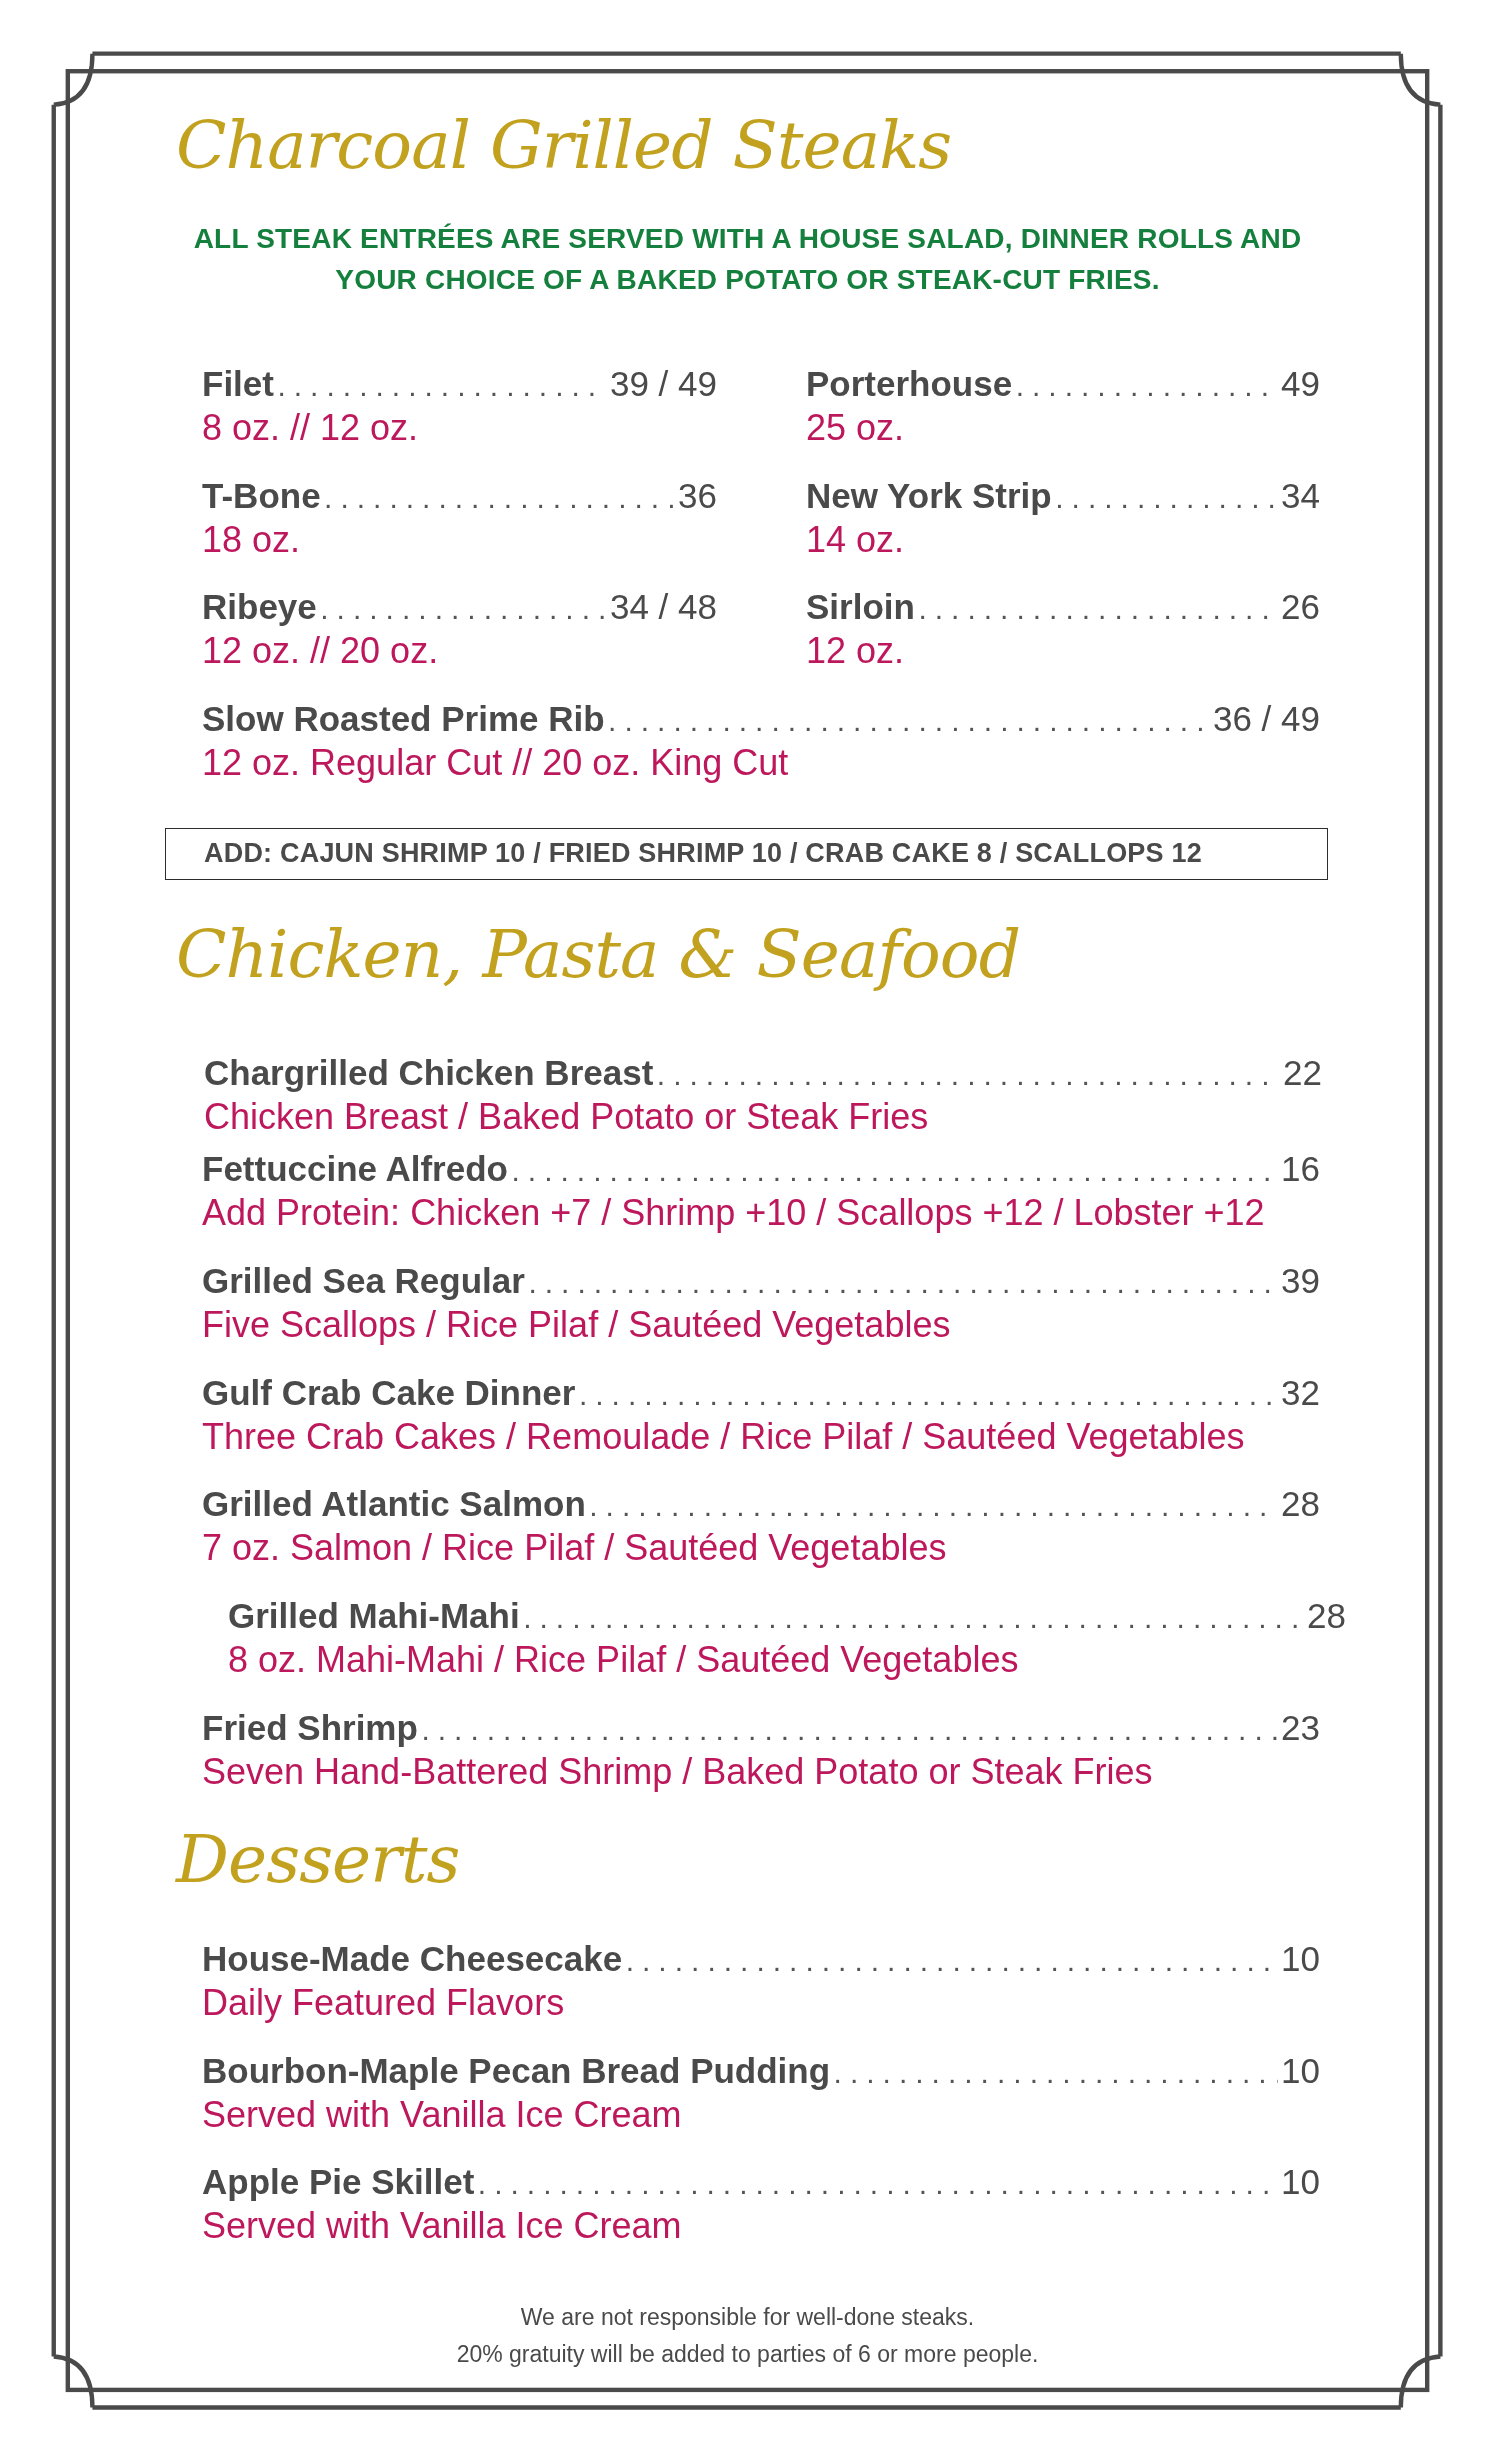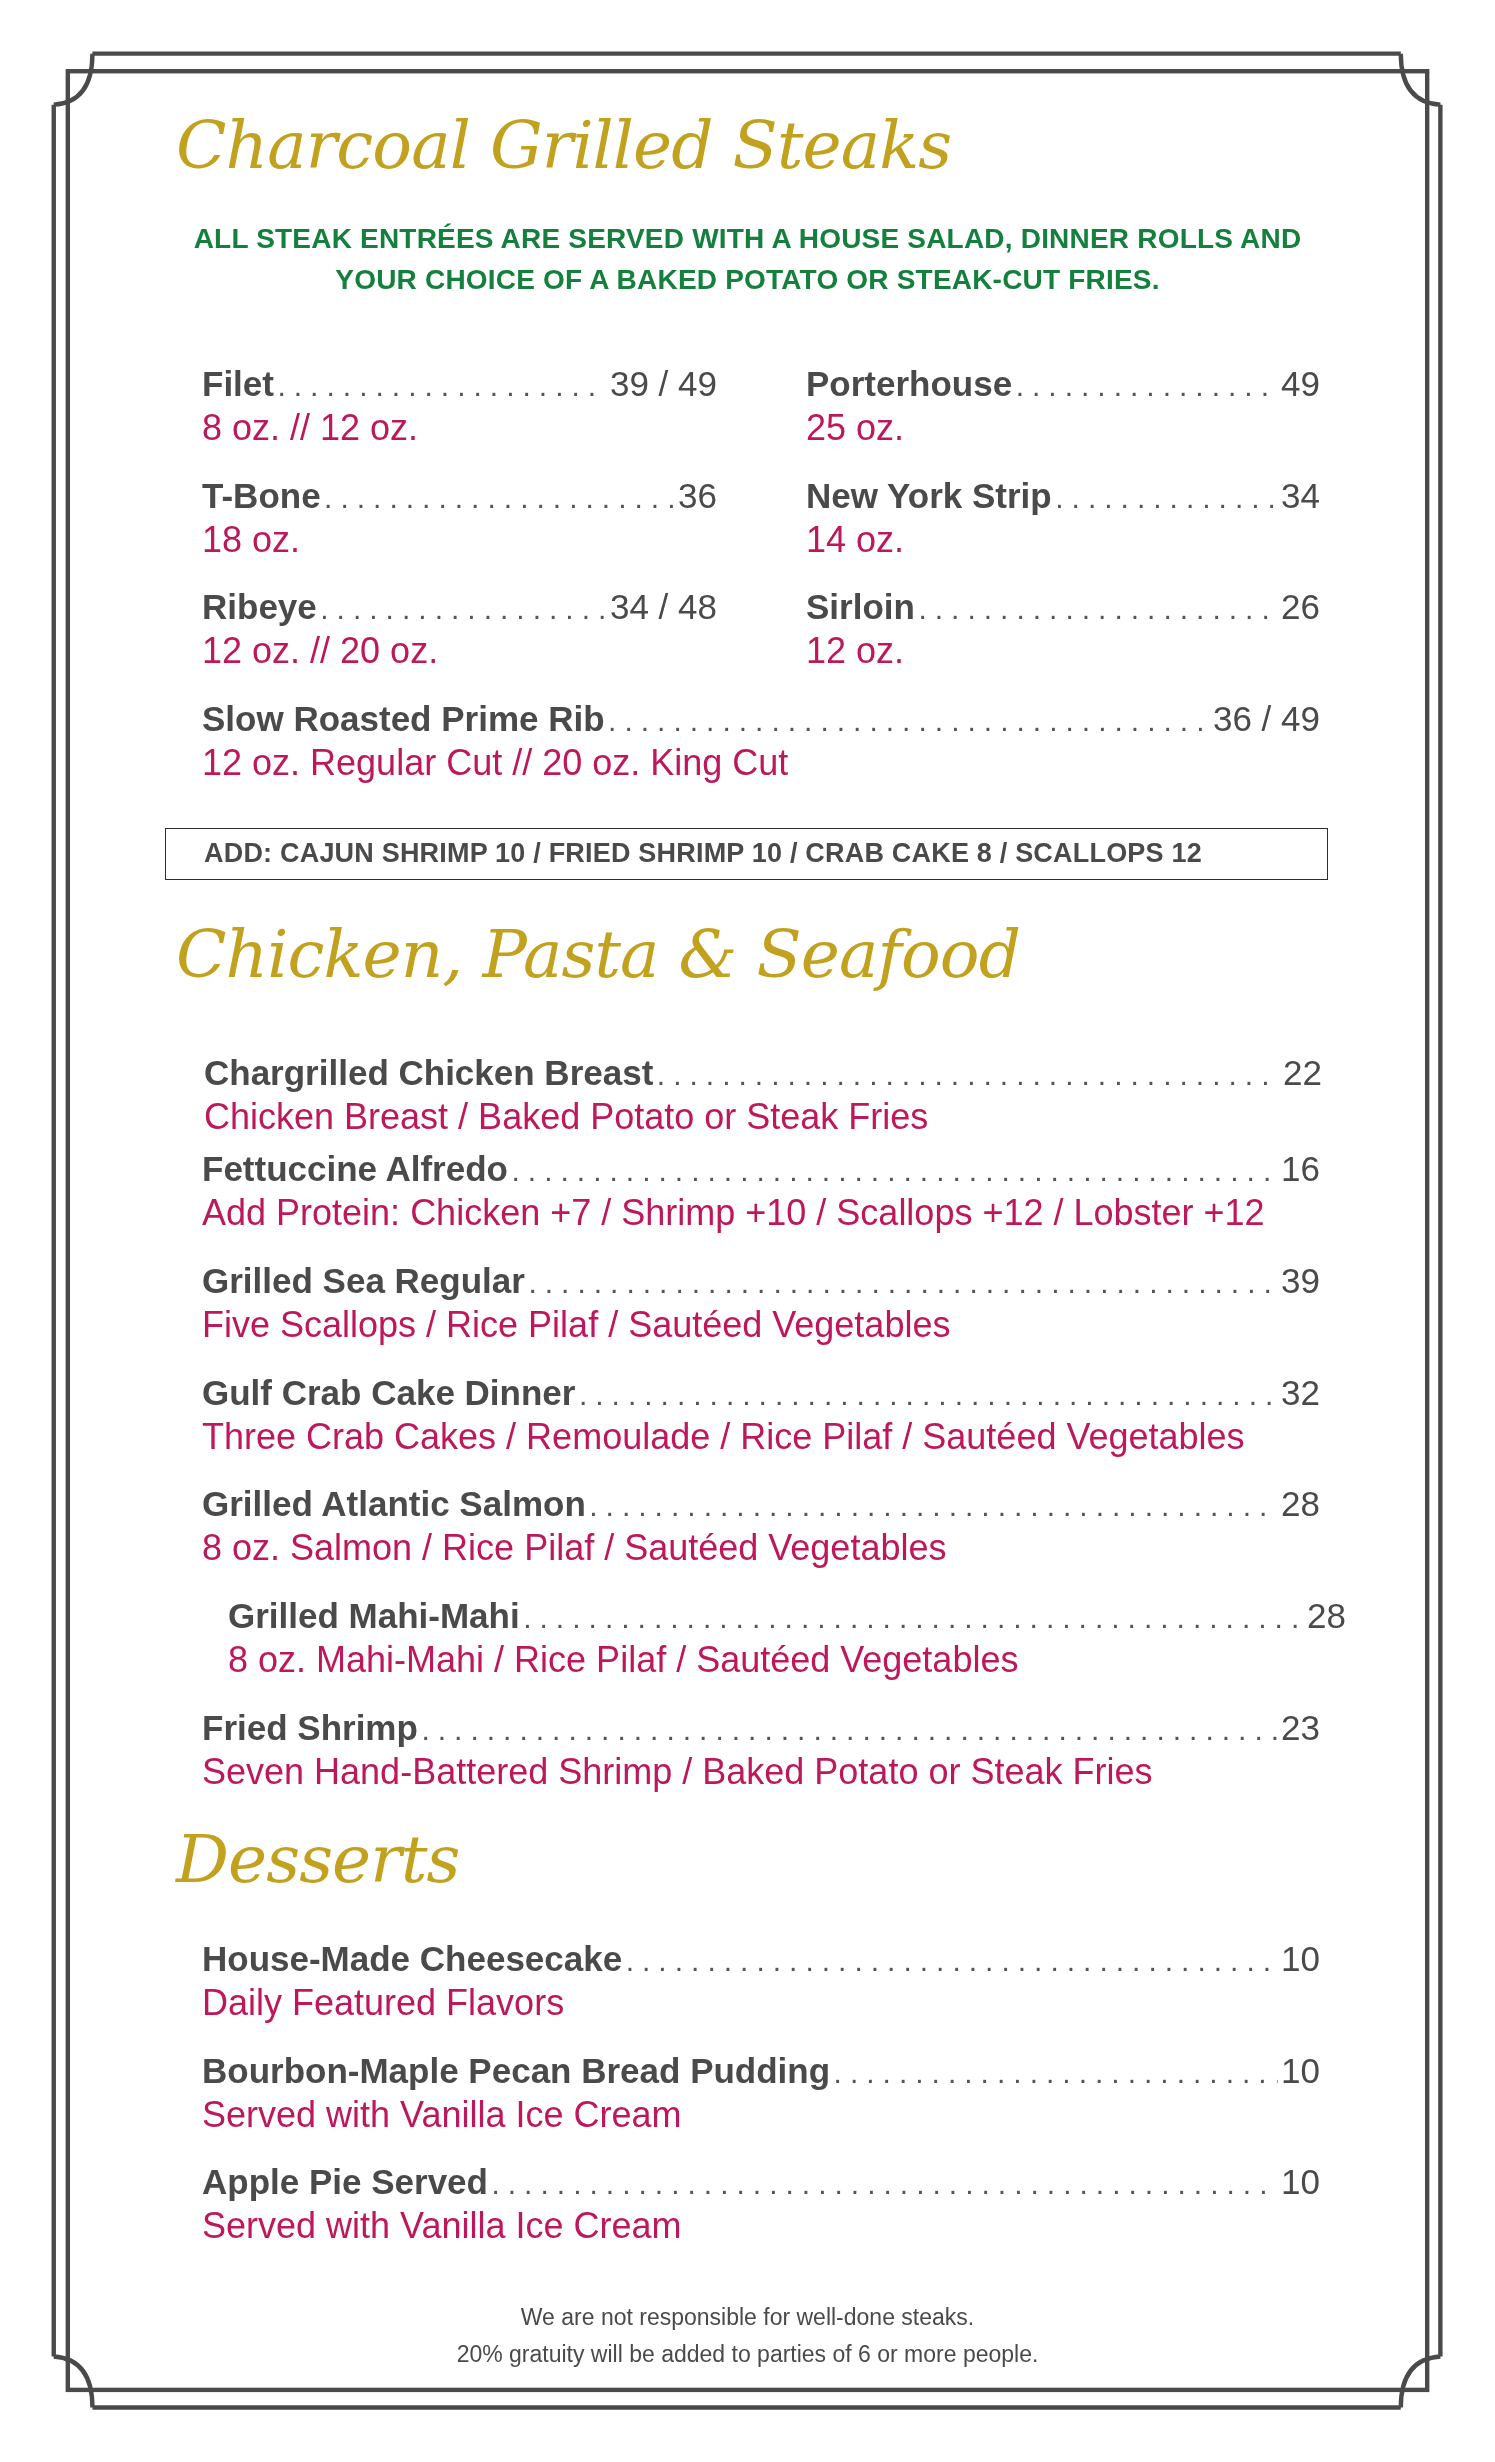--- a/index.html
+++ b/index.html
@@ -180,21 +180,21 @@
   </div>
   <div class="desc">Three Crab Cakes / Remoulade / Rice Pilaf / Sautéed Vegetables</div>
 </div>
 
 <div class="item" style="left:202px; top:1484px; width:1118px;">
   <div class="row">
     <span class="name">Grilled Atlantic Salmon</span>
     <span class="leader-dots">......................................................................................................................................</span>
     <span class="price">28</span>
   </div>
-  <div class="desc">8 oz. Salmon / Rice Pilaf / Sautéed Vegetables</div>
+  <div class="desc">7 oz. Salmon / Rice Pilaf / Sautéed Vegetables</div>
 </div>
 
 <div class="item" style="left:202px; top:1596px; width:1118px;margin-left:26px;">
   <div class="row">
     <span class="name">Grilled Mahi-Mahi</span>
     <span class="leader-dots">......................................................................................................................................</span>
     <span class="price">28</span>
   </div>
   <div class="desc">8 oz. Mahi-Mahi / Rice Pilaf / Sautéed Vegetables</div>
 </div>
@@ -223,21 +223,21 @@
   <div class="row">
     <span class="name">Bourbon-Maple Pecan Bread Pudding</span>
     <span class="leader-dots">......................................................................................................................................</span>
     <span class="price">10</span>
   </div>
   <div class="desc">Served with Vanilla Ice Cream</div>
 </div>
 
 <div class="item" style="left:202px; top:2162px; width:1118px;">
   <div class="row">
-    <span class="name">Apple Pie Served</span>
+    <span class="name">Apple Pie Skillet</span>
     <span class="leader-dots">......................................................................................................................................</span>
     <span class="price">10</span>
   </div>
   <div class="desc">Served with Vanilla Ice Cream</div>
 </div>
 
 <div class="footer" style="top:2299px;">
   <div>We are not responsible for well-done steaks.</div>
   <div>20% gratuity will be added to parties of 6 or more people.</div>
 </div>

